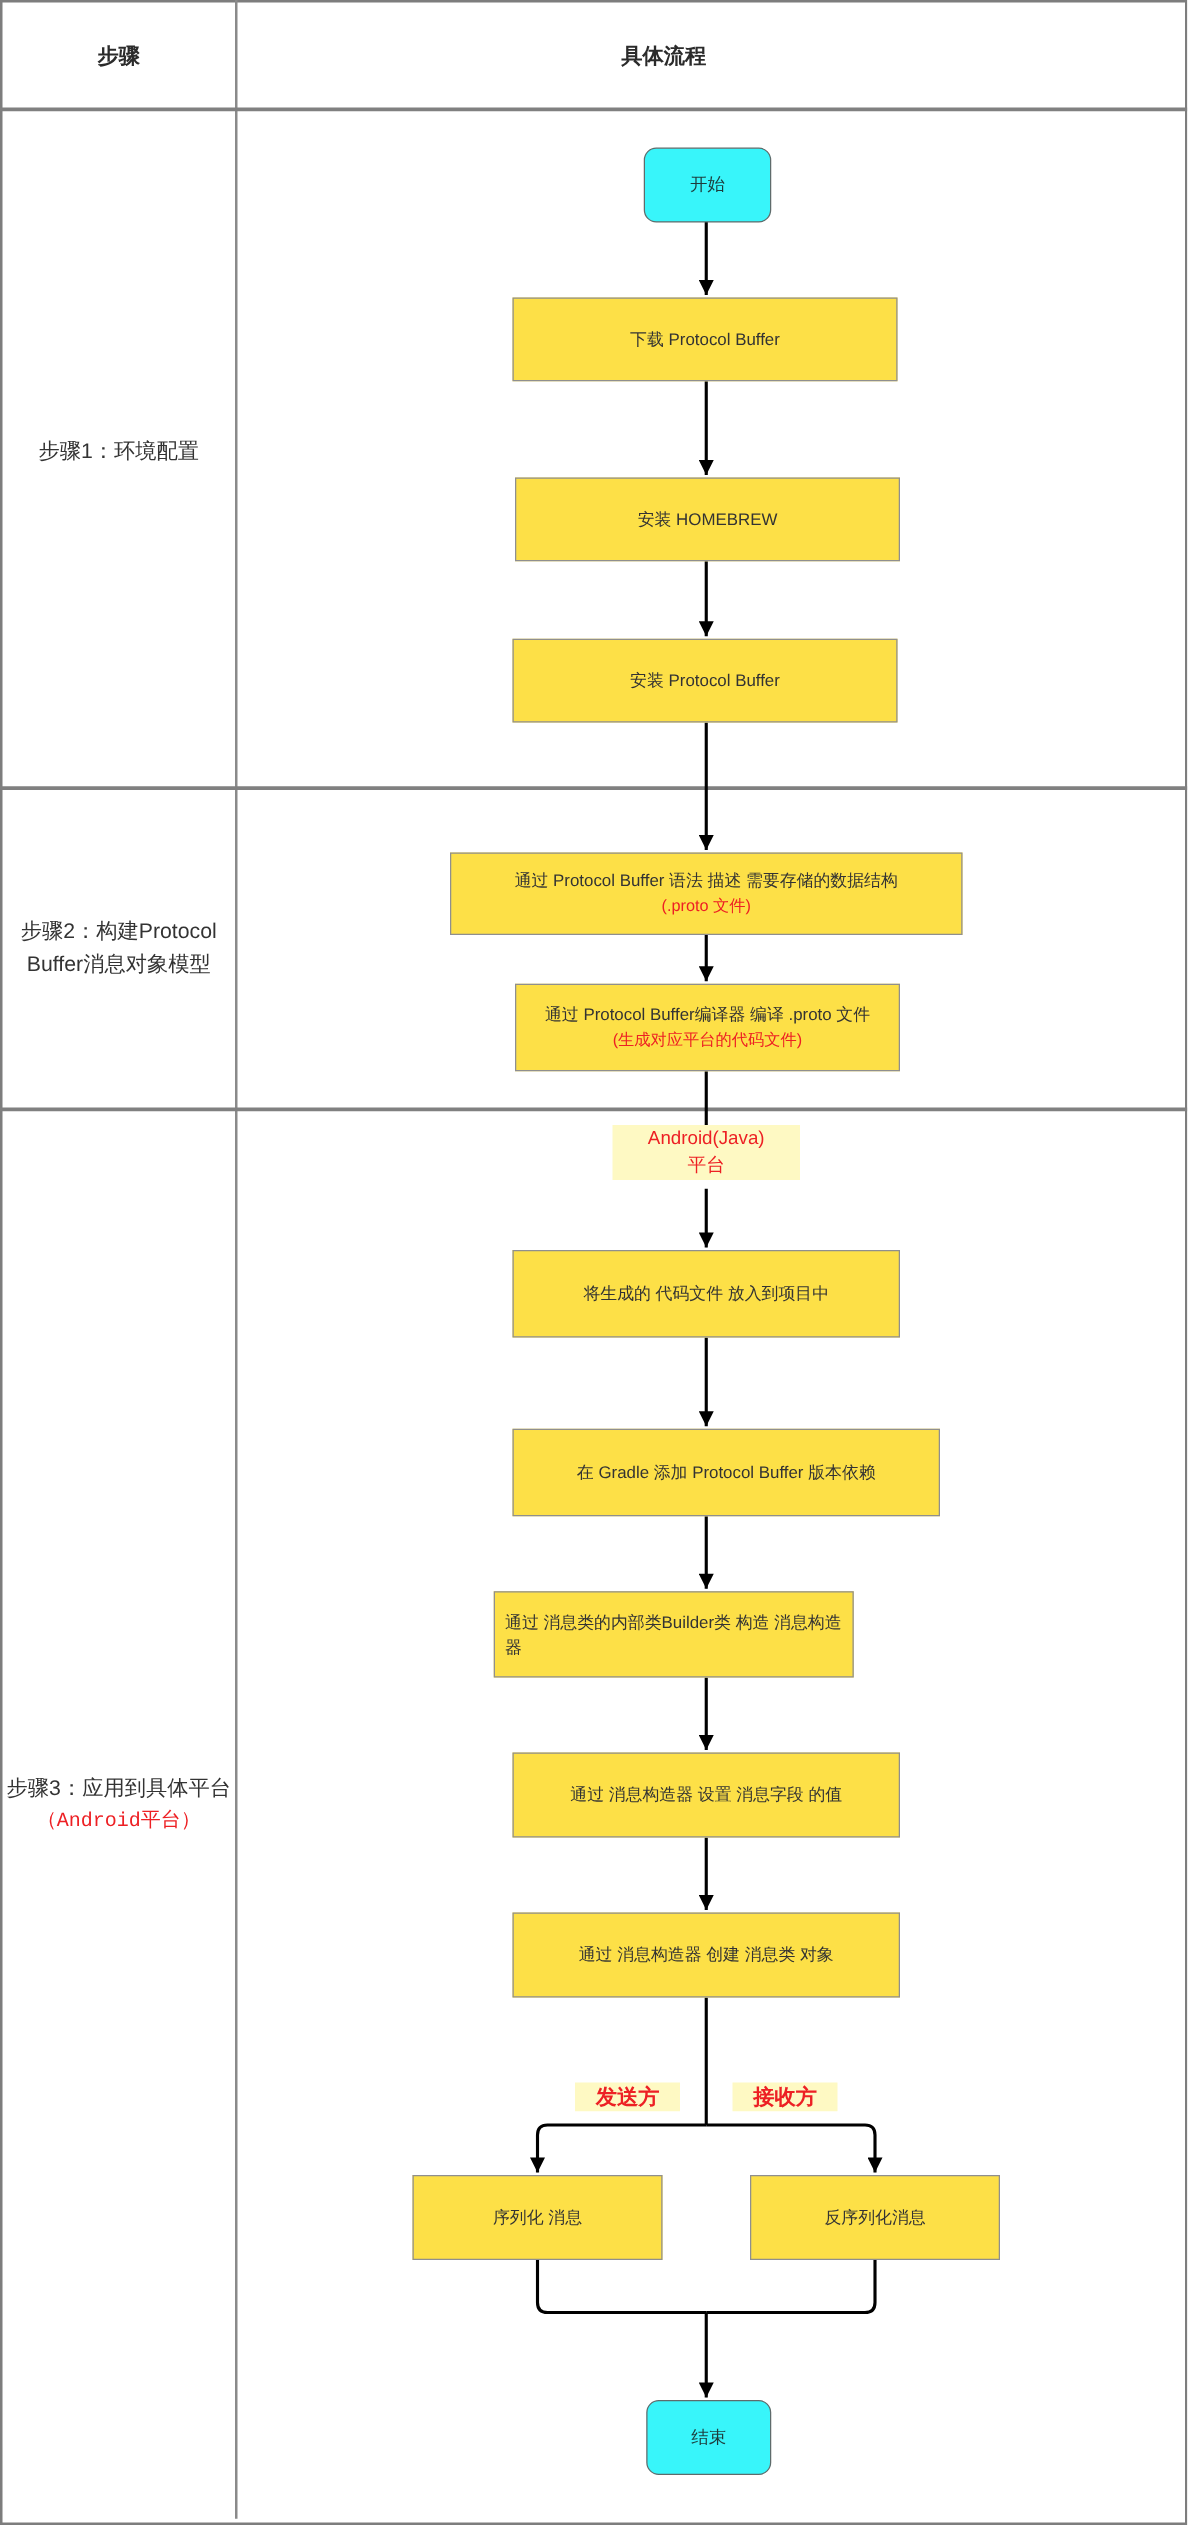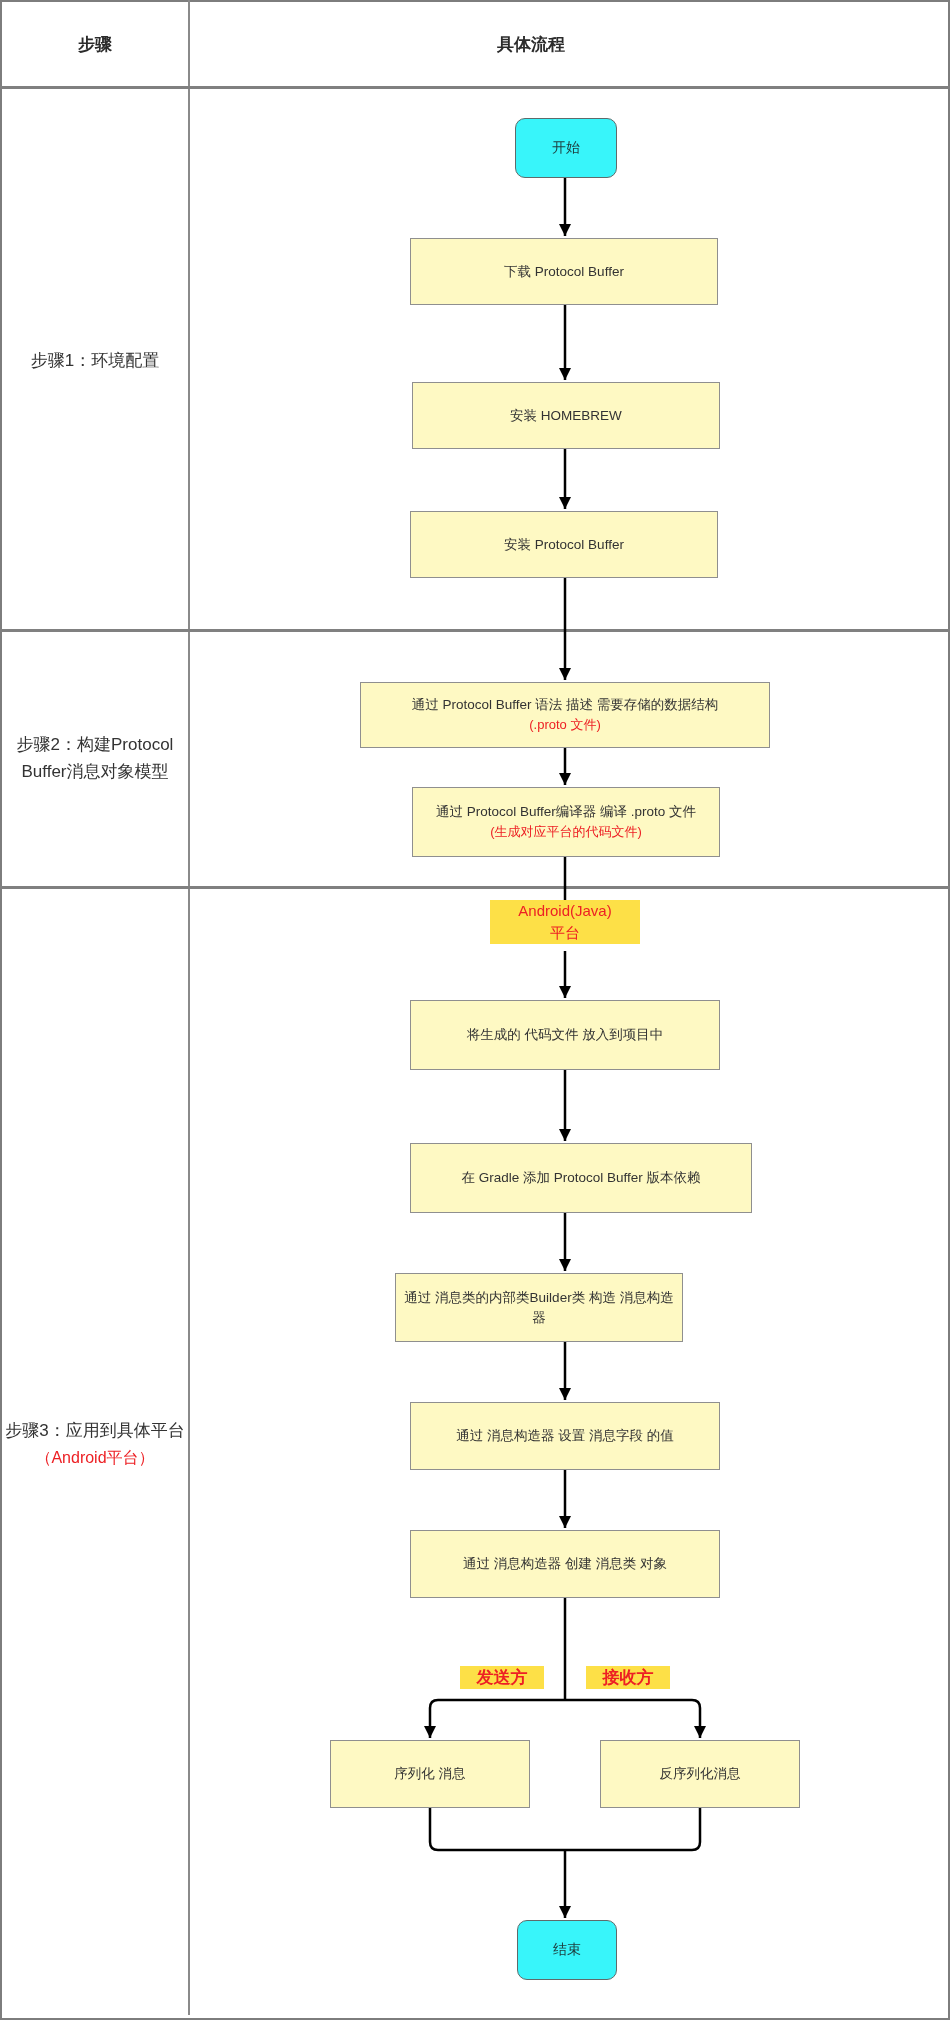--- a/index.html
+++ b/index.html
@@ -12,31 +12,31 @@
   .outer-border{position:absolute;left:0;top:0;width:946px;height:2016px;border:2px solid #7d7d7d;pointer-events:none;}
   .col-divider{position:absolute;left:188px;top:0;width:2px;height:2015px;background:#8a8a8a;}
   .row-divider{position:absolute;left:0;width:950px;height:3px;background:#808080;}
   
   .hcell{position:absolute;top:0;height:88px;display:flex;align-items:center;justify-content:center;
          font-size:17px;font-weight:bold;color:#2b2b2b;}
   .hcell.steps{left:0;width:190px;}
   .hcell.process{left:190px;width:632px;padding-left:25px;}
   
   .step-label{position:absolute;left:4px;width:182px;text-align:center;font-size:17px;line-height:27px;color:#333;}
-  .step-label .red-sub{color:#ed2024;font-size:16px;}
+  .step-label .red-sub{color:#ed2024;font-size:16px;font-family:Liberation Mono, monospace;}
   
-  .pbox{position:absolute;background:#fef9c3;border:1px solid #8f8f8f;display:flex;flex-direction:column;
-        align-items:center;justify-content:center;text-align:center;font-size:13.5px;color:#333;
+  .pbox{position:absolute;background:#fde047;border:1px solid #8f8f8f;display:flex;flex-direction:column;
+        align-items:center;justify-content:center;text-align:left;font-size:13.5px;color:#333;
         line-height:20px;padding:2px 8px;box-sizing:border-box;}
   .pbox .sub{color:#ed2024;font-size:13px;}
   .pbox .sub:empty{display:none;}
   .terminal{position:absolute;background:#38f5fa;border:1px solid #5f6b6b;border-radius:10px;
             display:flex;align-items:center;justify-content:center;font-size:14px;color:#1d3b3b;}
   
-  .flow-red{position:absolute;color:#ed2024;text-align:center;background:#fde047;}
+  .flow-red{position:absolute;color:#ed2024;text-align:center;background:#fef9c3;}
   .platform-label{left:490px;top:900px;width:150px;font-size:15px;line-height:22px;}
   .branch-label{top:1666px;width:84px;font-size:17px;font-weight:bold;}
   .branch-label.sender{left:460px;}
   .branch-label.receiver{left:586px;}
   svg.connectors{position:absolute;left:0;top:0;pointer-events:none;}
 </style>
 </head>
 <body>
 
 <div id="canvas">

